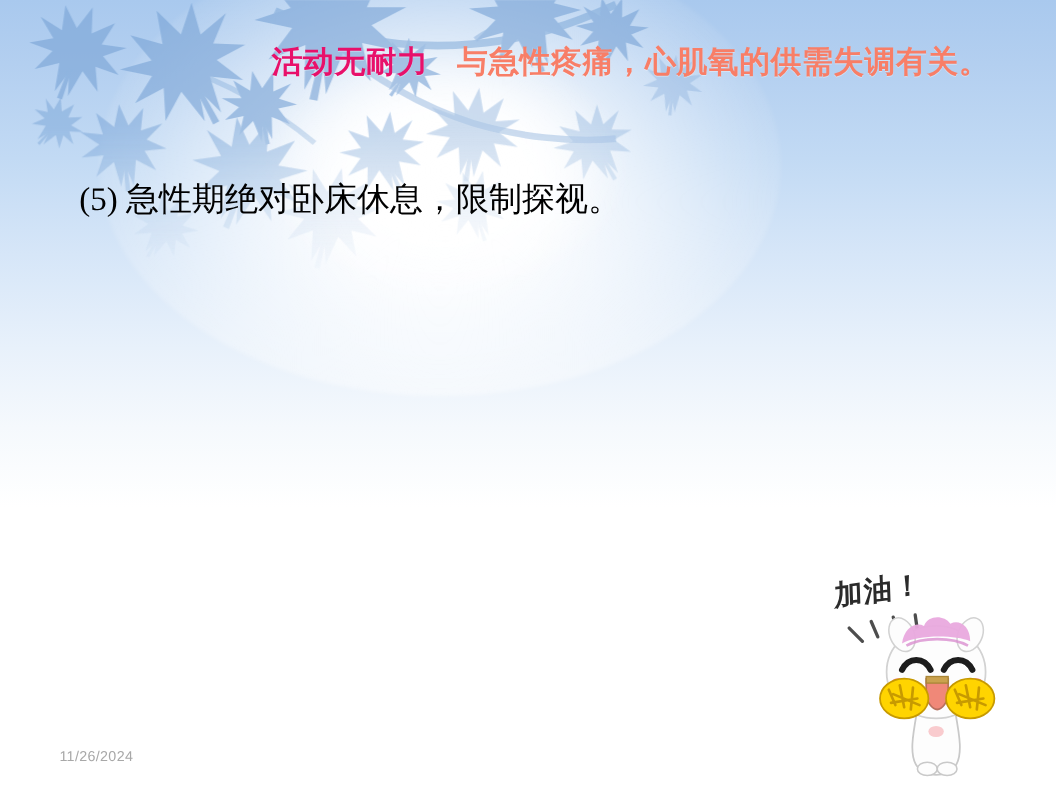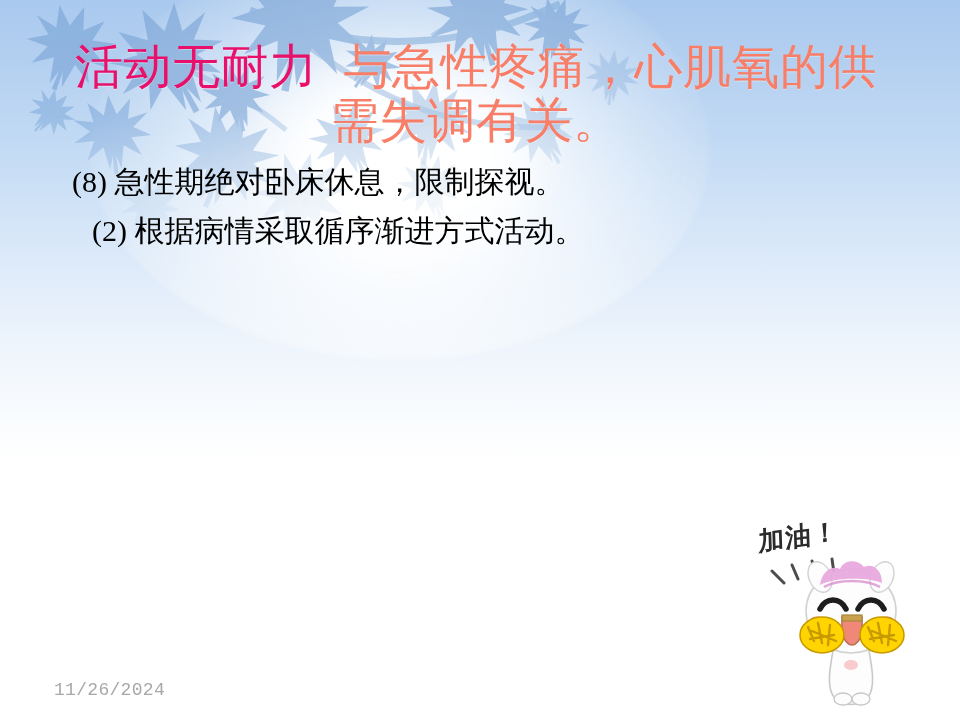--- a/index.html
+++ b/index.html
@@ -67,25 +67,25 @@
     mask-image: linear-gradient(to bottom, rgba(0,0,0,1) 0%, rgba(0,0,0,1) 38%, rgba(0,0,0,0.45) 62%, rgba(0,0,0,0) 88%);
   }
   .leaves svg { display:block; }
 
   
   .title-block {
     position: absolute;
     left: 52px;
     top: 40px;
     width: 848px;
-    text-align: center;
+    text-align: right;
     line-height: 1.12;
     font-family: "DejaVu Sans", "Liberation Sans", sans-serif;
-    font-weight: normal;
-    font-size: 48px;
+    font-weight: bold;
+    font-size: 28px;
     letter-spacing: 0.5px;
     text-shadow: 0 1px 0 rgba(255,255,255,0.35);
   }
   .title-strong { color: #e8106a; }
   .title-rest   { color: #f87e67; }
   .title-gap { display:inline-block; width: 26px; }
 
   
   .body-list {
     position: absolute;
@@ -98,22 +98,22 @@
     font-family: "Liberation Serif", "DejaVu Serif", serif;
   }
   .body-line { white-space: nowrap; }
   .body-line.indent { padding-left: 20px; }
 
   
   .footer-date {
     position: absolute;
     left: 54px;
     top: 680px;
-    font-family: Liberation Mono, monospace;
-    font-size: 18px;
+    font-family: Liberation Sans, sans-serif;
+    font-size: 13px;
     color: #a8a8a8;
     letter-spacing: 0.3px;
   }
 
   
   .mascot {
     position: absolute;
     left: 748px;
     top: 515px;
     width: 200px;
@@ -175,22 +175,21 @@
         <use href="#mleaf" transform="translate(612,76) rotate(6) scale(0.5)" opacity="0.5"></use>
       </g>
     </svg>
   </div>
 
   <div class="title-block">
     <span class="title-strong">活动无耐力</span><span class="title-gap"></span><span class="title-rest">与急性疼痛，心肌氧的供需失调有关。</span>
   </div>
 
   <div class="body-list">
-    <div class="body-line">(8) 急性期绝对卧床休息，限制探视。</div>
-    <div class="body-line indent">(2) 根据病情采取循序渐进方式活动。</div>
+    <div class="body-line">(5) 急性期绝对卧床休息，限制探视。</div>
   </div>
 
   <div class="footer-date">11/26/2024</div>
 
   <div class="mascot">
     <div class="mascot-cheer">加油！</div>
     <svg width="200" height="195" viewBox="0 0 200 195" xmlns="http://www.w3.org/2000/svg">
 
       <g stroke="#3a3a3a" stroke-width="3" stroke-linecap="round" opacity="0.9">
         <line x1="24" y1="56" x2="36" y2="68"></line>

